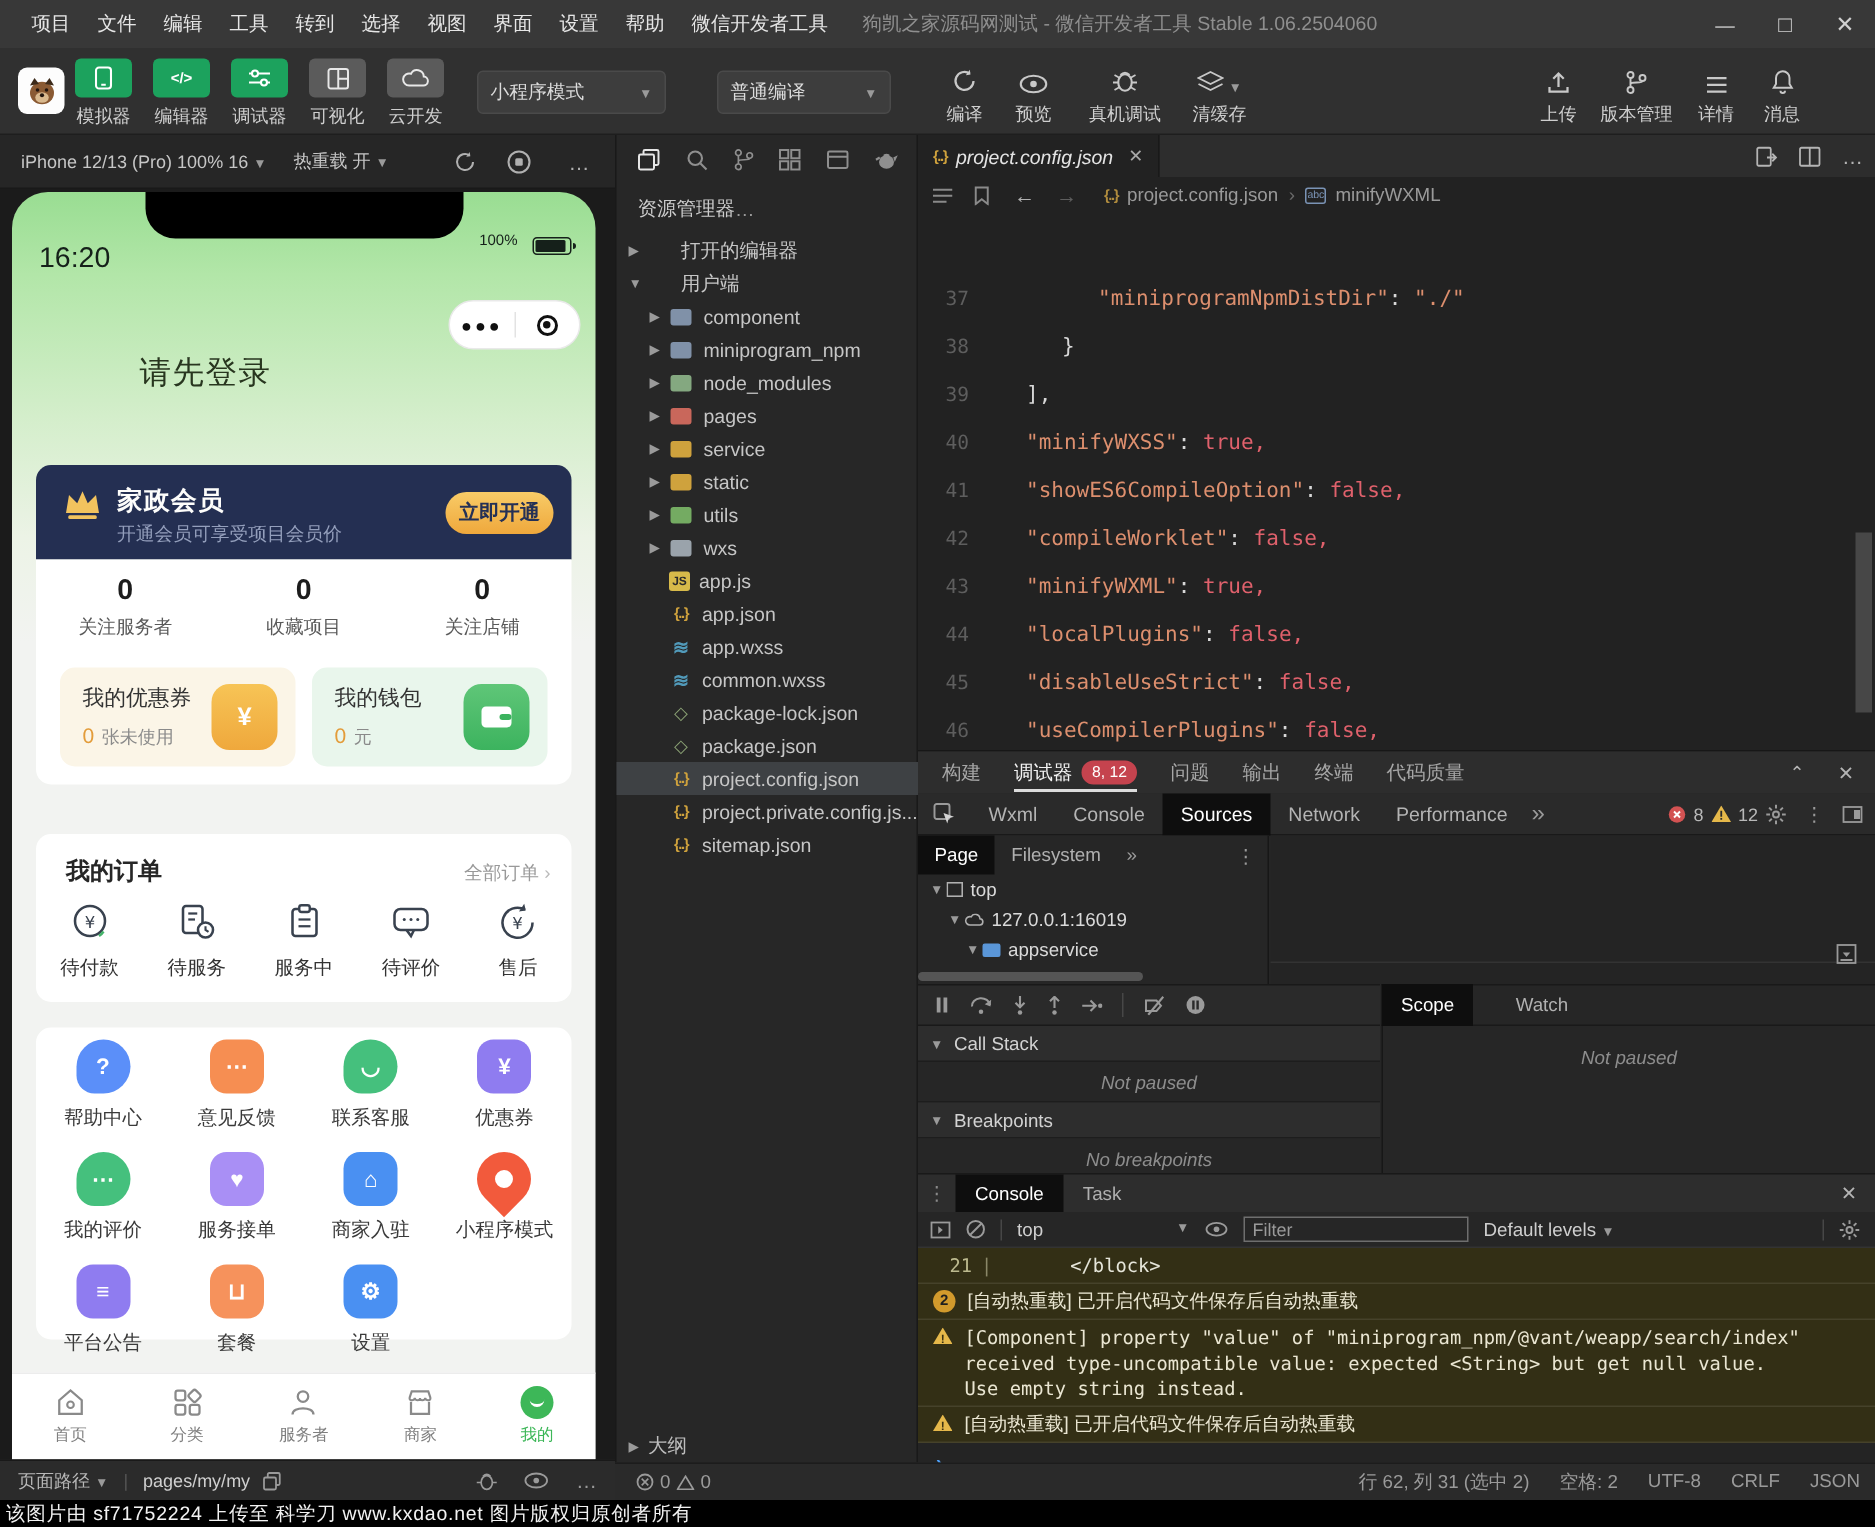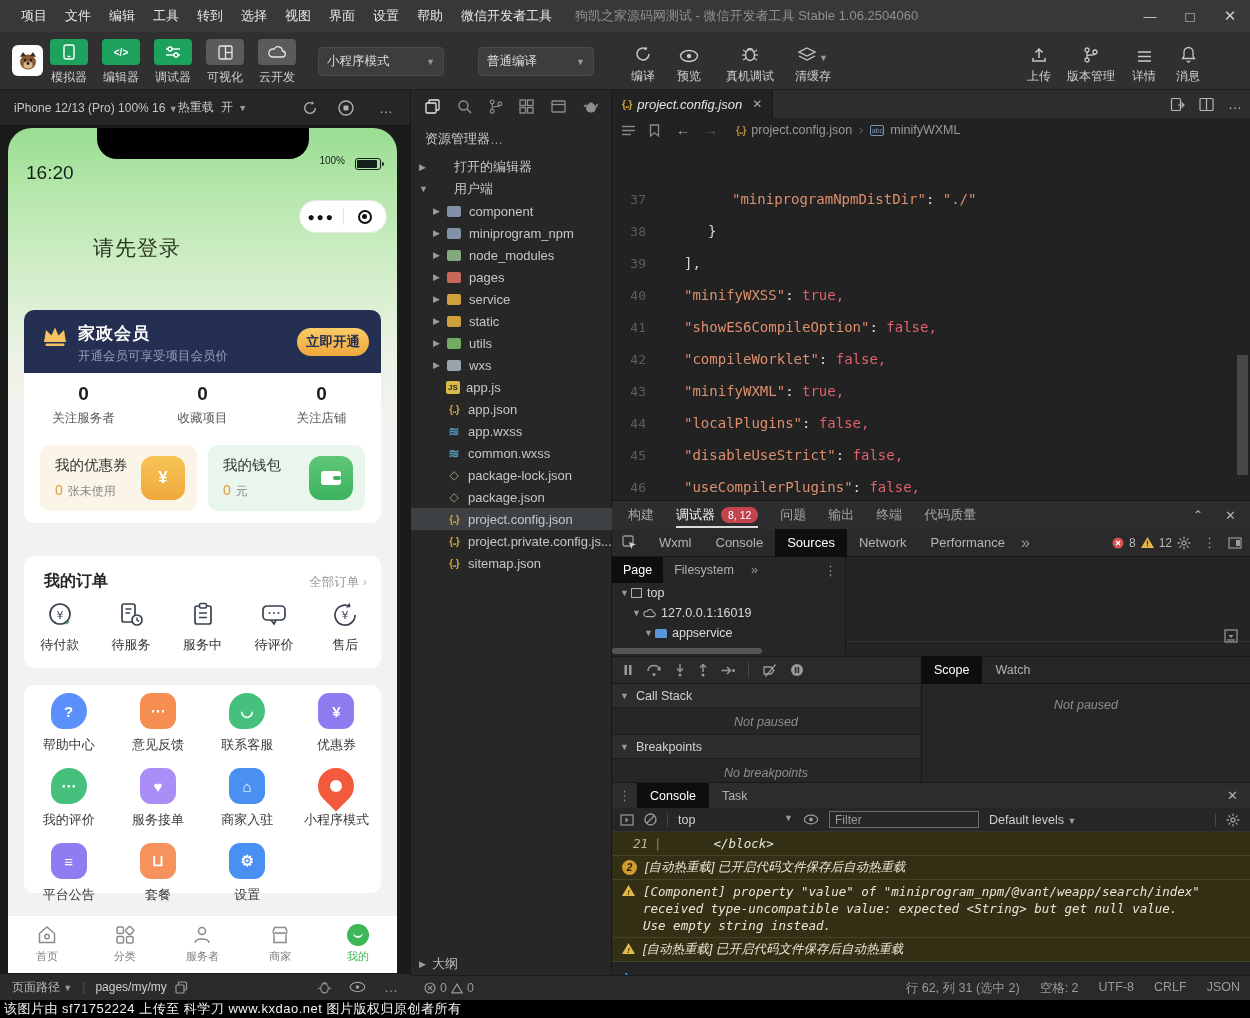--- a/index.html
+++ b/index.html
@@ -161,42 +161,42 @@
   .srctab { padding:0 11px; height:26px; display:flex; align-items:center; }
   .srctab.active { background:#0e0e0e; color:#fff; }
   .srow { height:20px; display:flex; align-items:center; font-size:12.5px; color:#dadada; white-space:nowrap; }
   .srow .sa { color:#9a9a9a; font-size:9px; width:13px; text-align:center; flex:none; }
   .hscroll { position:absolute; left:0; bottom:2px; width:150px; height:6px; background:#555; border-radius:3px; }
   .srcempty { position:absolute; left:235px; top:56px; width:403px; height:99px; background:#242424; }
 
   .dbgctrl { position:absolute; left:0; top:155px; width:308px; height:28px; background:#2a2a2a; border-top:1px solid #191919; border-bottom:1px solid #191919;
              display:flex; align-items:center; gap:13px; padding-left:10px; }
   .scopetabs { position:absolute; left:309px; top:155px; width:329px; height:28px; background:#262626; border-top:1px solid #191919; border-bottom:1px solid #191919;
-               display:flex; align-items:center; font-size:12.5px; color:#b0b0b0; }
+               display:flex; align-items:center; font-size:12.5px; color:#b0b0b0;gap:15px; }
   .scopetab { padding:0 13px; height:28px; display:flex; align-items:center; }
   .scopetab.active { background:#0e0e0e; color:#fff; }
 
   .sechdr { position:absolute; left:0; width:308px; height:24px; background:#2d2d2d; display:flex; align-items:center; gap:7px;
             font-size:12.5px; color:#d2d2d2; padding-left:8px; border-bottom:1px solid #1d1d1d; }
   .secbody { position:absolute; left:0; width:308px; display:flex; align-items:flex-start; justify-content:center;
              font-size:12.5px; color:#8d8d8d; font-style:italic; padding-top:7px; }
   .scopebody { position:absolute; left:309px; top:183px; width:329px; height:98px; background:#262626; border-left:1px solid #171717;
                text-align:center; font-size:12.5px; color:#8d8d8d; font-style:italic; padding-top:14px; }
 
   .conhdr { position:absolute; left:0; top:281px; width:638px; height:26px; background:#2d2d2d; border-top:1px solid #191919;
             display:flex; align-items:center; }
   .contab { font-size:12.5px; color:#b0b0b0; padding:0 13px; height:26px; display:flex; align-items:center; }
   .contab.active { background:#0e0e0e; color:#fff; }
   .filterrow { position:absolute; left:0; top:307px; width:638px; height:24px; background:#262626; border-bottom:1px solid #333;
                display:flex; align-items:center; gap:10px; padding-left:8px; font-size:12.5px; color:#cfcfcf; }
   .filter-input { width:150px; height:17px; background:transparent; border:1px solid #6e6e6e; color:#ddd; font-size:12px; padding:0 5px;
                   font-family:"Liberation Sans", sans-serif; }
   .filter-input::placeholder { color:#9a9a9a; }
   .conmsgs { position:absolute; left:0; top:331px; width:638px; height:144px; background:#242424;
-             font-size:12.5px;font-style:italic; }
+             font-size:12.5px; }
   .crow { display:flex; padding:3px 8px 3px 10px; background:#332f15; border-bottom:1px solid #46422a; color:#eae6d2; line-height:17px; }
   .crow.srcline { color:#e6e6da; }
   .crow.srcline .lnum { color:#bcb98e; width:26px; text-align:right; margin-right:6px; }
   .crow.srcline .bar { color:#8a8768; margin-right:52px; }
   .cbadge { width:15px; height:15px; flex:none; background:#d29a2c; border-radius:50%; color:#1f1f1f; font-size:10px; font-weight:bold;
             display:flex; align-items:center; justify-content:center; margin-right:8px; margin-top:1px; }
   .cbadge:empty { display:none; }
   .cmark { width:13px; height:11px; flex:none; background:#e5b84a; clip-path:polygon(50% 0,100% 100%,0 100%);
            color:#3a3112; font-size:8px; font-weight:bold; text-align:center; line-height:15px; margin-right:8px; margin-top:2px; }
   .cmark:empty { display:none; }
@@ -395,21 +395,21 @@
             <path d="M6 14.5 a1.5 1.5 0 0 0 3 0" fill="none" stroke="#c8c8c8" stroke-width="1.3"></path>
           </svg>
         </div>
       <div class="tb-lab">消息</div>
     </div>
   </div>
 
   <div class="simcol">
     <div class="simbar">
       <span style="margin-left:14px;"><span>iPhone 12/13 (Pro) 100% 16</span> <span class="caret">▼</span></span>
-      <span style="font-family:Liberation Mono, monospace;"><span>热重载 开</span> <span class="caret">▼</span></span>
+      <span style="margin-left:18px;"><span>热重载 开</span> <span class="caret">▼</span></span>
       <span style="position:absolute; right:92px;">
         <svg width="16" height="16" viewBox="0 0 18 18">
             <path d="M15 9 A6 6 0 1 1 12.5 4.1" fill="none" stroke="#b0b0b0" stroke-width="1.5"></path>
             <path d="M12.5 1.5 L13 4.6 L9.9 5.1 Z" fill="#b0b0b0"></path>
           </svg>
       </span>
       <span style="position:absolute; right:56px;">
         <svg width="16" height="16" viewBox="0 0 16 16">
             <circle cx="8" cy="8" r="7" fill="none" stroke="#b0b0b0" stroke-width="1.4"></circle>
             <rect x="5.5" y="5.5" width="5" height="5" rx="1" fill="#b0b0b0"></rect>

